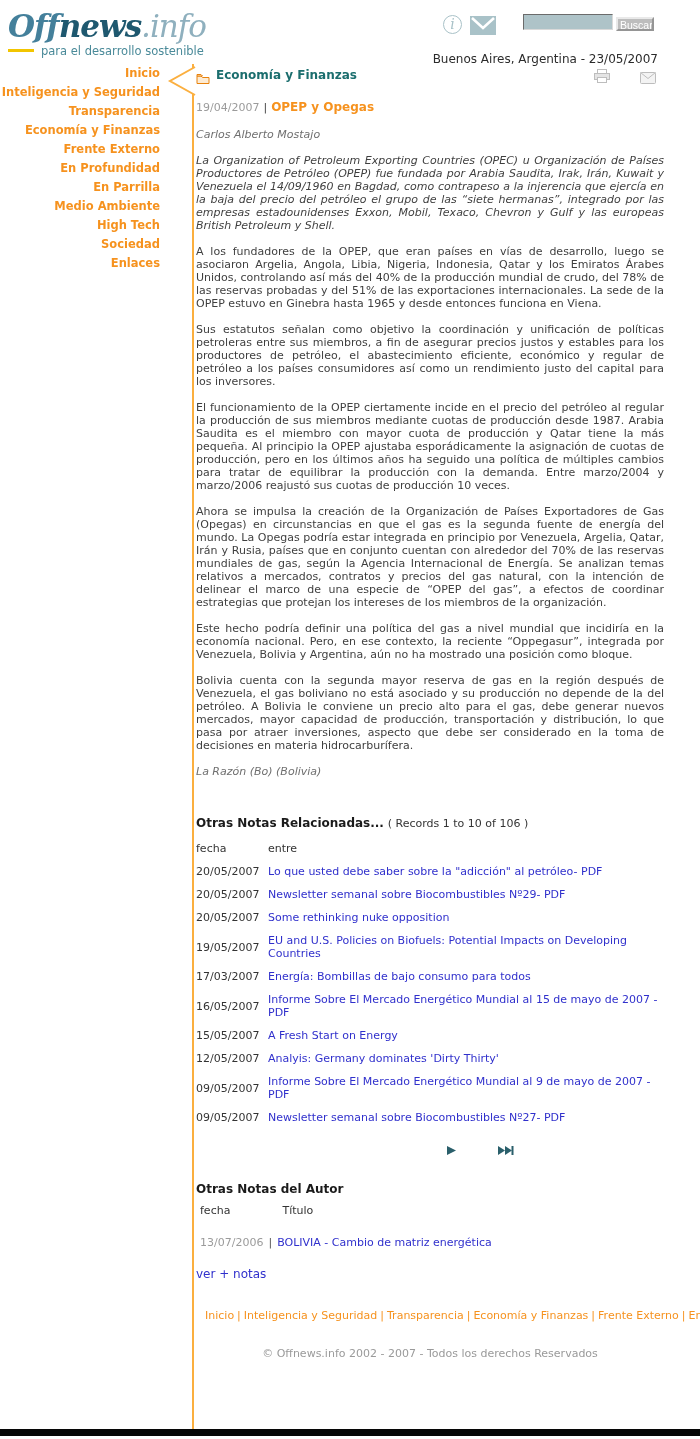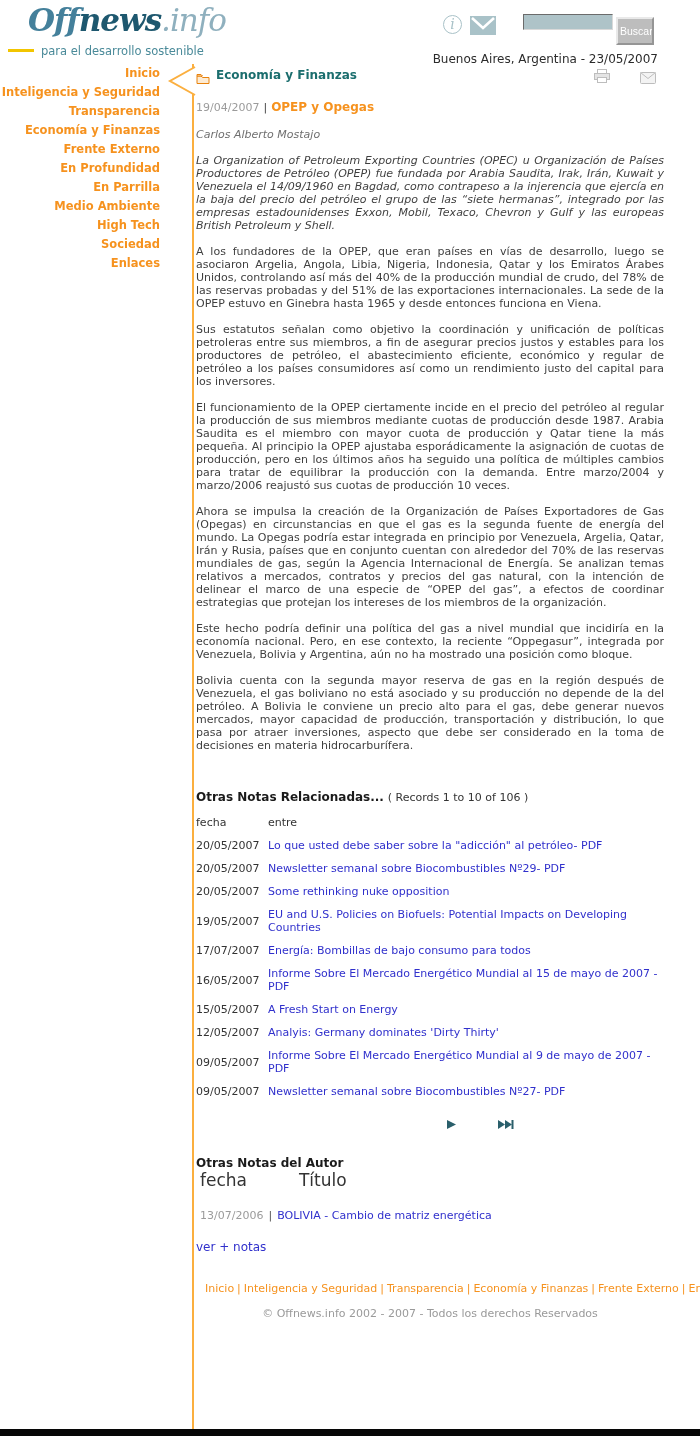--- a/index.html
+++ b/index.html
@@ -1,31 +1,31 @@
 <!DOCTYPE html>
 <html><head>
 <meta charset="utf-8">
 <style>
   * { margin:0; padding:0; box-sizing:border-box; }
   html,body { background:#ffffff; }
   body { font-family:"DejaVu Sans","Liberation Sans",sans-serif; width:700px; }
   .page { position:relative; width:700px; height:1439px; background:#fff; overflow:hidden; }
 
   
-  .logo { position:absolute; left:8px; top:2px; font-style:italic; font-size:31px; letter-spacing:-1px; font-family:"DejaVu Serif","Liberation Serif",serif;margin-left:20px; }
+  .logo { position:absolute; left:8px; top:8px; font-style:italic; font-size:31px; letter-spacing:-1px; font-family:"DejaVu Serif","Liberation Serif",serif; }
   .logo-off  { color:#44809b; font-weight:bold; }
   .logo-news { color:#1e586f; font-weight:bold; }
   .logo-info { color:#8fb0be; font-weight:normal; }
   .tagline-row { position:absolute; left:8px; top:40px; }
   .tagline-dash { display:inline-block; width:26px; height:3px; background:#f2c500; vertical-align:middle; margin-right:7px; }
   .tagline { color:#4a8a99; font-size:11.5px; }
   .info-icon { position:absolute; left:443px; top:15px; width:19px; height:19px; border:1.5px solid #a9c2c8; border-radius:50%; color:#a9c2c8; font-family:"DejaVu Serif","Liberation Serif",serif; font-style:italic; font-size:14px; text-align:center; line-height:16px; }
   .hdr-mail { position:absolute; left:470px; top:16px; }
   .search-input { position:absolute; left:523px; top:14px; width:90px; height:16px; background:#aec3c8; border:1px solid; border-color:#6b6b6b #d9d9d9 #d9d9d9 #6b6b6b; font-size:11px; padding:0 2px; }
-  .search-button { position:absolute; left:616px; top:17px; width:38px; height:28px; background:#bdbdbd; color:#ffffff; border:2px outset #e9e9e9; font-size:10.5px; text-align:left; padding:0 0 0 2px; overflow:hidden; white-space:nowrap; cursor:pointer; }
+  .search-button { position:absolute; left:616px; top:17px; width:38px; height:14px; background:#bdbdbd; color:#ffffff; border:2px outset #e9e9e9; font-size:10.5px; text-align:left; padding:0 0 0 2px; overflow:hidden; white-space:nowrap; cursor:pointer; }
   .location-date { position:absolute; right:42px; top:52px; font-size:12px; color:#2b2b2b; }
 
   
   .sidebar { position:absolute; left:0; top:64px; width:160px; text-align:right; }
   .sidebar-item { color:#f6921e; font-weight:bold; font-size:11.5px; line-height:19px; cursor:pointer; white-space:nowrap; }
   .vline-top { position:absolute; left:192px; top:64px; width:2px; height:4px; background:#fbaf3f; }
   .vline-main { position:absolute; left:192px; top:94px; width:2px; height:1335px; background:#fbaf3f; }
   .line-chevron { position:absolute; left:166px; top:66px; }
 
   
@@ -53,34 +53,34 @@
   table.notes td, table.notes th { font-size:11px; padding:5px 0; vertical-align:middle; text-align:left; font-weight:normal; }
   td.fecha, th.fecha { width:72px; color:#333333; padding-left:4px; }
   th.fecha, th.titulo { color:#333333; }
   td.titulo a, a.note-link { color:#3030cc; text-decoration:none; cursor:pointer; }
   .pagination { margin-top:12px; padding-left:250px; }
   .pg-icon { display:inline-block; cursor:pointer; }
   .pg-gap { display:inline-block; width:40px; }
 
   
   .author-notes-head { margin-top:22px; font-size:12px; font-weight:bold; color:#1b1b1b; }
-  .an-header { font-size:17px; color:#333; }
+  .an-header { margin-top:8px; font-size:11px; color:#333; }
   .an-header .col2 { display:inline-block; margin-left:52px; }
   .an-header .col1 { padding-left:4px; }
   .an-row { margin-top:19px; font-size:11px; padding-left:4px; }
   .an-date { color:#9b9b9b; }
   .an-sep { color:#555; padding:0 5px; }
   .ver-notas { margin-top:18px; font-size:12px; }
   .ver-notas a { color:#3030cc; text-decoration:none; cursor:pointer; }
 
   
   .footer-nav { margin:28px auto 0 auto; width:450px; text-align:center; font-size:11px; line-height:14px; color:#f6921e; }
   .footer-nav a { color:#f6921e; text-decoration:none; cursor:pointer; white-space:nowrap; }
   .fsep { color:#f6921e; padding:0 3px; }
-  .copyright { margin-top:11px; text-align:center; font-size:11px; color:#9a9a9a; }
+  .copyright { margin-top:24px; text-align:center; font-size:11px; color:#9a9a9a; }
   .design-row { margin-top:3px; text-align:right; font-size:11px; color:#9a9a9a; padding-right:6px; }
   .design-brand { font-family:"DejaVu Serif","Liberation Serif",serif; font-style:italic; font-weight:bold; color:#555555; font-size:13px; }
   .black-bar { position:absolute; left:0; top:1429px; width:700px; height:7px; background:#060606; }
 </style>
 </head>
 <body>
 
 <div class="page">
 
   <div>
@@ -153,20 +153,21 @@
     <div class="author">Carlos Alberto Mostajo</div>
 
     <div class="article">
       <p class="lead">La Organization of Petroleum Exporting Countries (OPEC) u Organización de Países Productores de Petróleo (OPEP) fue fundada por Arabia Saudita, Irak, Irán, Kuwait y Venezuela el 14/09/1960 en Bagdad, como contrapeso a la injerencia que ejercía en la baja del precio del petróleo el grupo de las “siete hermanas”, integrado por las empresas estadounidenses Exxon, Mobil, Texaco, Chevron y Gulf y las europeas British Petroleum y Shell.</p>
       <p>A los fundadores de la OPEP, que eran países en vías de desarrollo, luego se asociaron Argelia, Angola, Libia, Nigeria, Indonesia, Qatar y los Emiratos Árabes Unidos, controlando así más del 40% de la producción mundial de crudo, del 78% de las reservas probadas y del 51% de las exportaciones internacionales. La sede de la OPEP estuvo en Ginebra hasta 1965 y desde entonces funciona en Viena.</p>
       <p>Sus estatutos señalan como objetivo la coordinación y unificación de políticas petroleras entre sus miembros, a fin de asegurar precios justos y estables para los productores de petróleo, el abastecimiento eficiente, económico y regular de petróleo a los países consumidores así como un rendimiento justo del capital para los inversores.</p>
       <p>El funcionamiento de la OPEP ciertamente incide en el precio del petróleo al regular la producción de sus miembros mediante cuotas de producción desde 1987. Arabia Saudita es el miembro con mayor cuota de producción y Qatar tiene la más pequeña. Al principio la OPEP ajustaba esporádicamente la asignación de cuotas de producción, pero en los últimos años ha seguido una política de múltiples cambios para tratar de equilibrar la producción con la demanda. Entre marzo/2004 y marzo/2006 reajustó sus cuotas de producción 10 veces.</p>
       <p>Ahora se impulsa la creación de la Organización de Países Exportadores de Gas (Opegas) en circunstancias en que el gas es la segunda fuente de energía del mundo. La Opegas podría estar integrada en principio por Venezuela, Argelia, Qatar, Irán y Rusia, países que en conjunto cuentan con alrededor del 70% de las reservas mundiales de gas, según la Agencia Internacional de Energía. Se analizan temas relativos a mercados, contratos y precios del gas natural, con la intención de delinear el marco de una especie de “OPEP del gas”, a efectos de coordinar estrategias que protejan los intereses de los miembros de la organización.</p>
       <p>Este hecho podría definir una política del gas a nivel mundial que incidiría en la economía nacional. Pero, en ese contexto, la reciente “Oppegasur”, integrada por Venezuela, Bolivia y Argentina, aún no ha mostrado una posición como bloque.</p>
       <p>Bolivia cuenta con la segunda mayor reserva de gas en la región después de Venezuela, el gas boliviano no está asociado y su producción no depende de la del petróleo. A Bolivia le conviene un precio alto para el gas, debe generar nuevos mercados, mayor capacidad de producción, transportación y distribución, lo que pasa por atraer inversiones, aspecto que debe ser considerado en la toma de decisiones en materia hidrocarburífera.</p>
+      <div class="source">La Razón (Bo) (Bolivia)</div>
     </div>
 
     <div class="related-head">
       <b>Otras Notas Relacionadas...</b>
       <span class="records">( Records 1 to 10 of 106 )</span>
     </div>
 
     <table class="notes">
       <tbody>
           <tr>
@@ -183,21 +184,21 @@
           </tr>
       <tr>
             <td class="fecha">20/05/2007</td>
             <td class="titulo"><a>Some rethinking nuke opposition</a></td>
           </tr>
       <tr>
             <td class="fecha">19/05/2007</td>
             <td class="titulo"><a>EU and U.S. Policies on Biofuels: Potential Impacts on Developing Countries</a></td>
           </tr>
       <tr>
-            <td class="fecha">17/07/2007</td>
+            <td class="fecha">17/03/2007</td>
             <td class="titulo"><a>Energía: Bombillas de bajo consumo para todos</a></td>
           </tr>
       <tr>
             <td class="fecha">16/05/2007</td>
             <td class="titulo"><a>Informe Sobre El Mercado Energético Mundial al 15 de mayo de 2007 - PDF</a></td>
           </tr>
       <tr>
             <td class="fecha">15/05/2007</td>
             <td class="titulo"><a>A Fresh Start on Energy</a></td>
           </tr>

